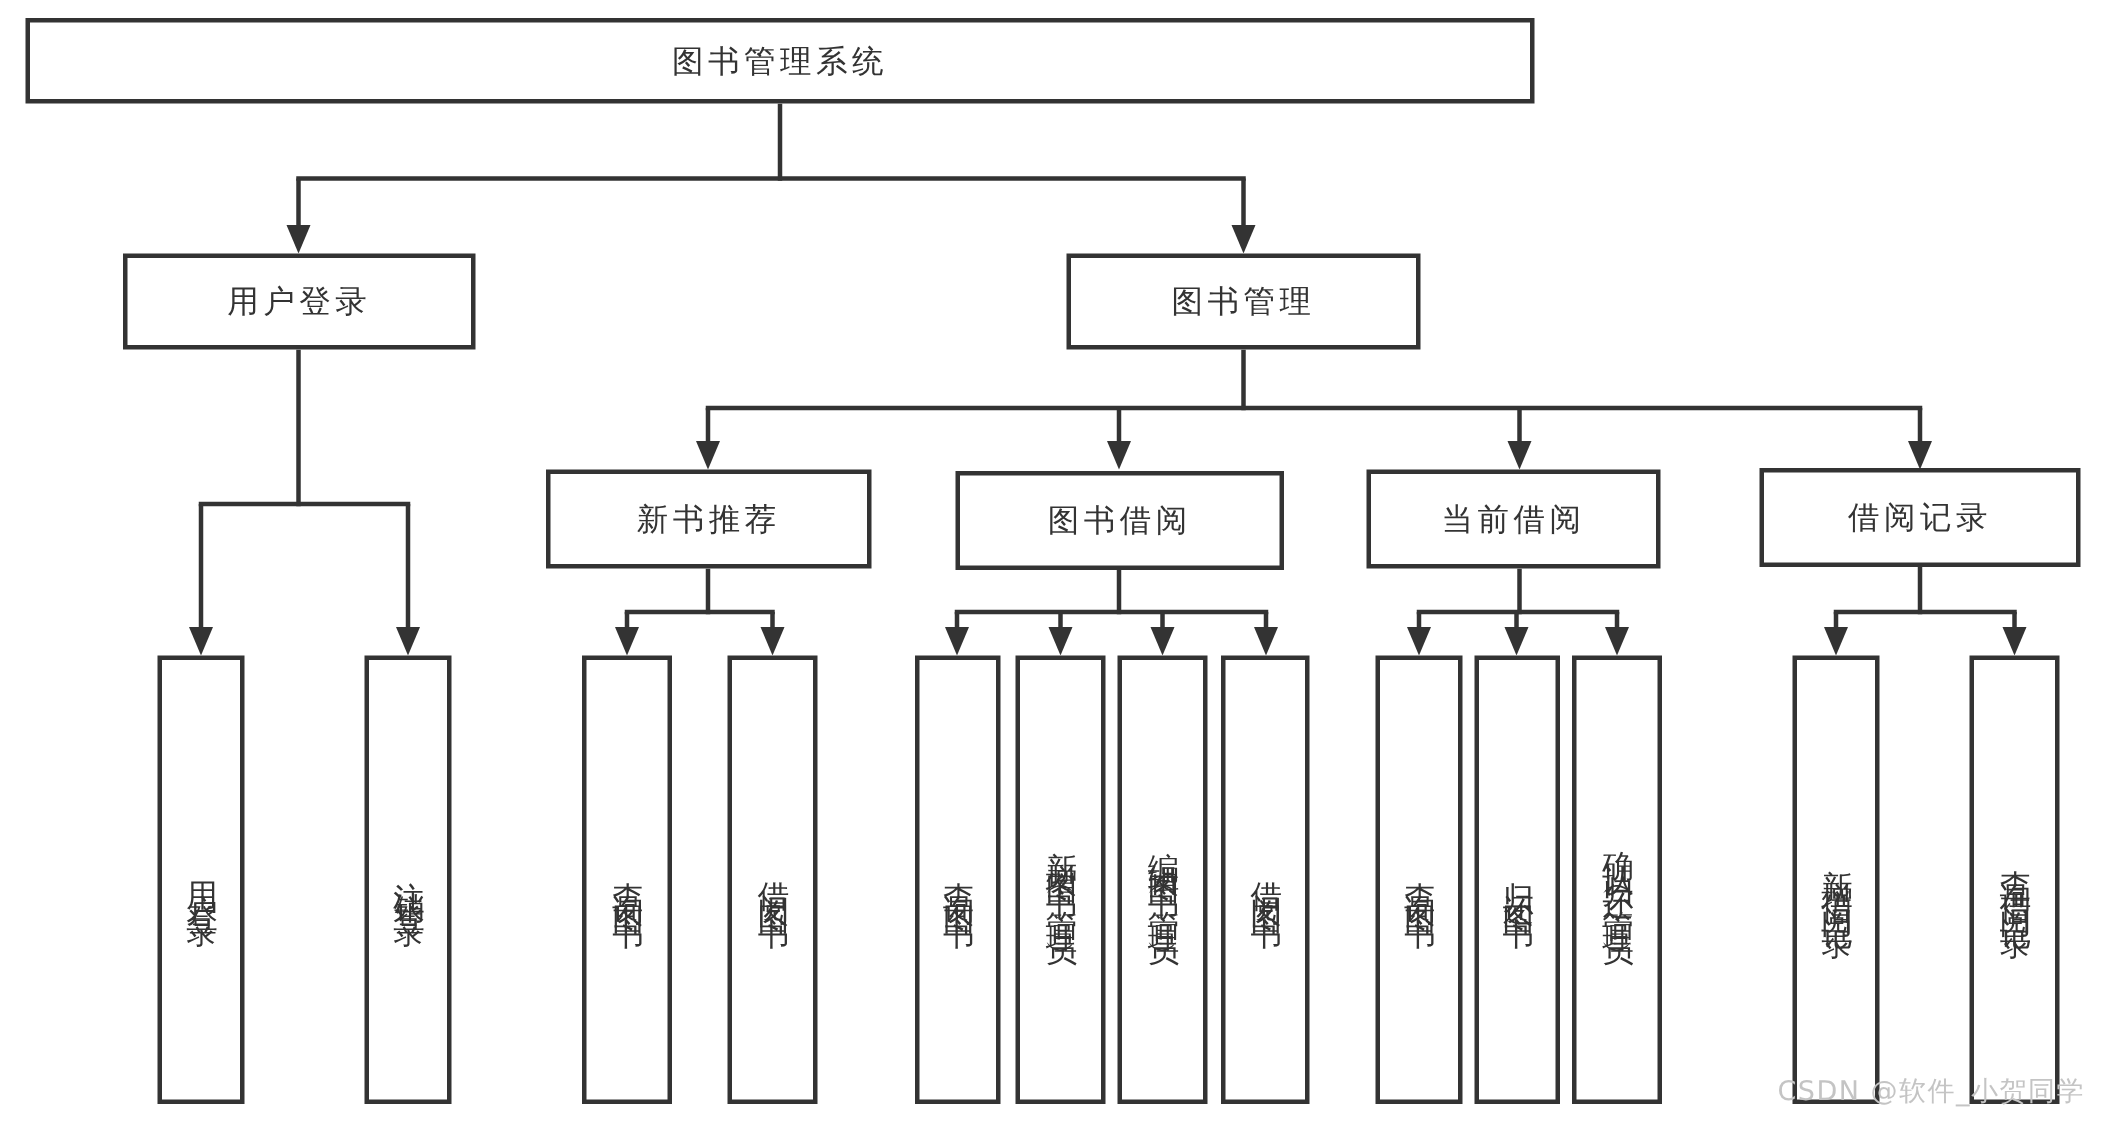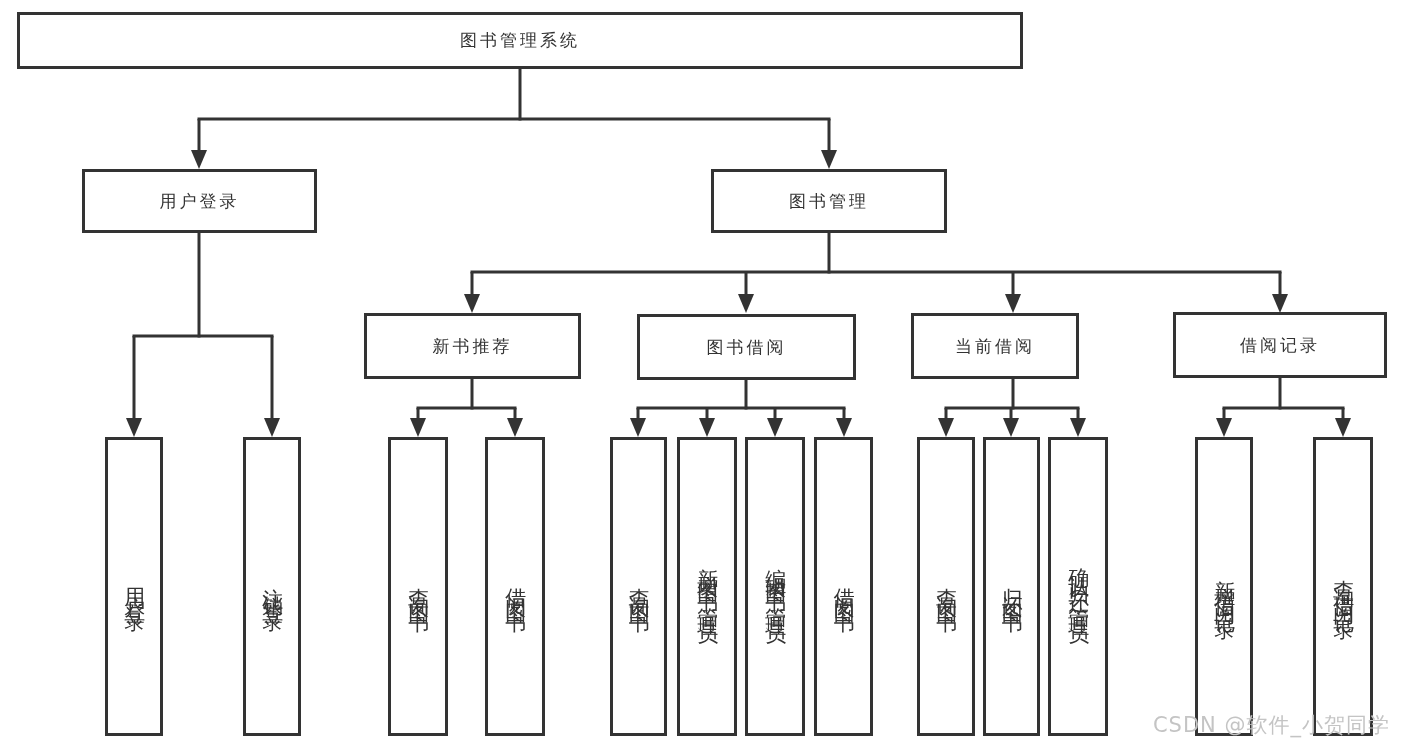--- a/index.html
+++ b/index.html
@@ -5,29 +5,29 @@
   html,body{margin:0;padding:0;background:#ffffff;}
   #canvas{
     position:relative;width:1405px;height:747px;background:#ffffff;overflow:hidden;
     font-family:"DejaVu Sans","Liberation Sans",sans-serif;color:#333333;
   }
   svg.wires{position:absolute;left:0;top:0;pointer-events:none;}
   .box{
     position:absolute;box-sizing:border-box;border:3px solid #333333;background:#ffffff;
     display:flex;align-items:center;justify-content:center;text-align:center;
   }
-  .h-box{font-size:17px;letter-spacing:3px;white-space:nowrap;}
+  .h-box{font-size:21px;letter-spacing:3px;white-space:nowrap;}
   .v-box{padding:4px 0;}
   .v-box .vtext{
     writing-mode:vertical-rl;text-orientation:mixed;
     font-size:21px;letter-spacing:8px;line-height:1.4;white-space:nowrap;
   }
   .watermark{
     position:absolute;right:15px;bottom:8px;z-index:5;
-    font-size:21px;letter-spacing:1px;color:#c4c4c4;white-space:nowrap;
+    font-size:18px;letter-spacing:1px;color:#c4c4c4;white-space:nowrap;
   }
 </style>
 </head>
 <body>
 
 <div id="canvas">
 
   <svg class="wires" width="1405" height="747" viewBox="0 0 1405 747">
     <g stroke="#333333" stroke-width="3" fill="none">
 
@@ -104,21 +104,21 @@
   <div class="box h-box" style="left:711px;top:169px;width:236px;height:64px;text-align:center;">
     <span>图书管理</span>
   </div>
 
   <div class="box h-box" style="left:364px;top:313px;width:217px;height:66px;text-align:right;">
     <span>新书推荐</span>
   </div>
   <div class="box h-box" style="left:637px;top:314px;width:219px;height:66px;">
     <span>图书借阅</span>
   </div>
-  <div class="box h-box" style="left:911px;top:313px;width:168px;height:66px;">
+  <div class="box h-box" style="left:911px;top:313px;width:196px;height:66px;">
     <span>当前借阅</span>
   </div>
   <div class="box h-box" style="left:1173px;top:312px;width:214px;height:66px;">
     <span>借阅记录</span>
   </div>
 
   <div class="box v-box" style="left:105px;top:437px;width:58px;height:299px;">
     <span class="vtext">用户登录</span>
   </div>
   <div class="box v-box" style="left:243px;top:437px;width:58px;height:299px;">

